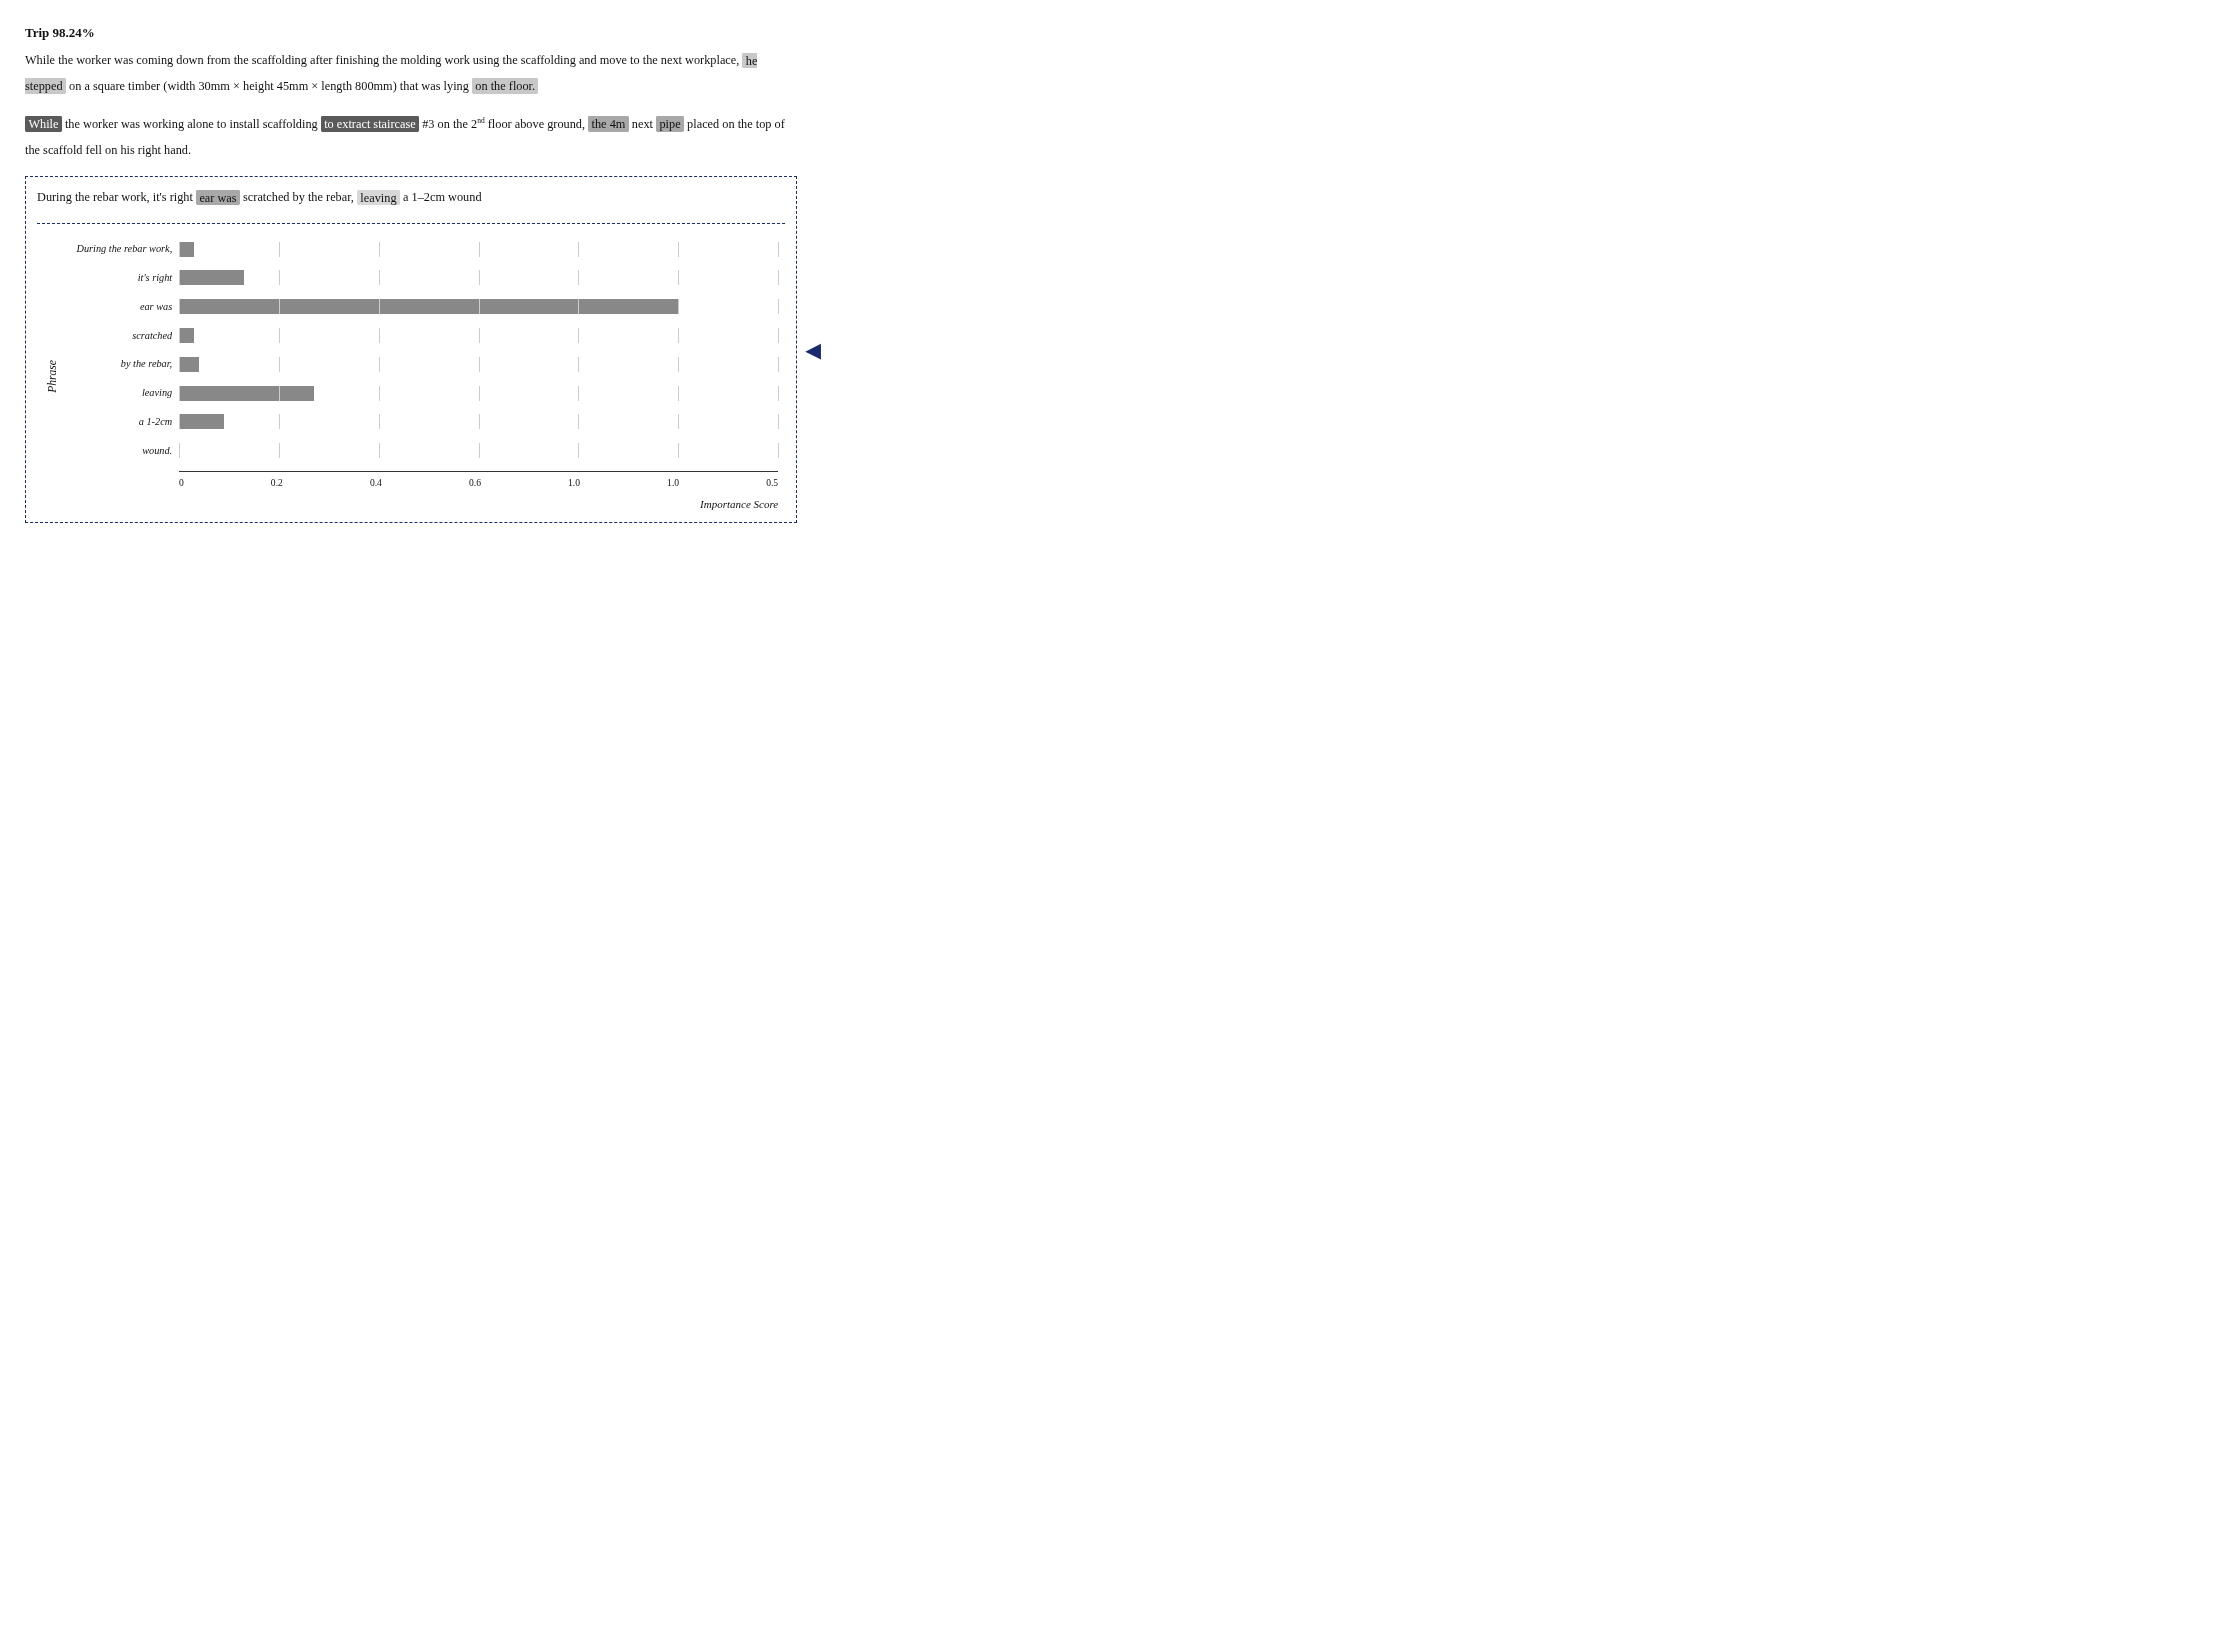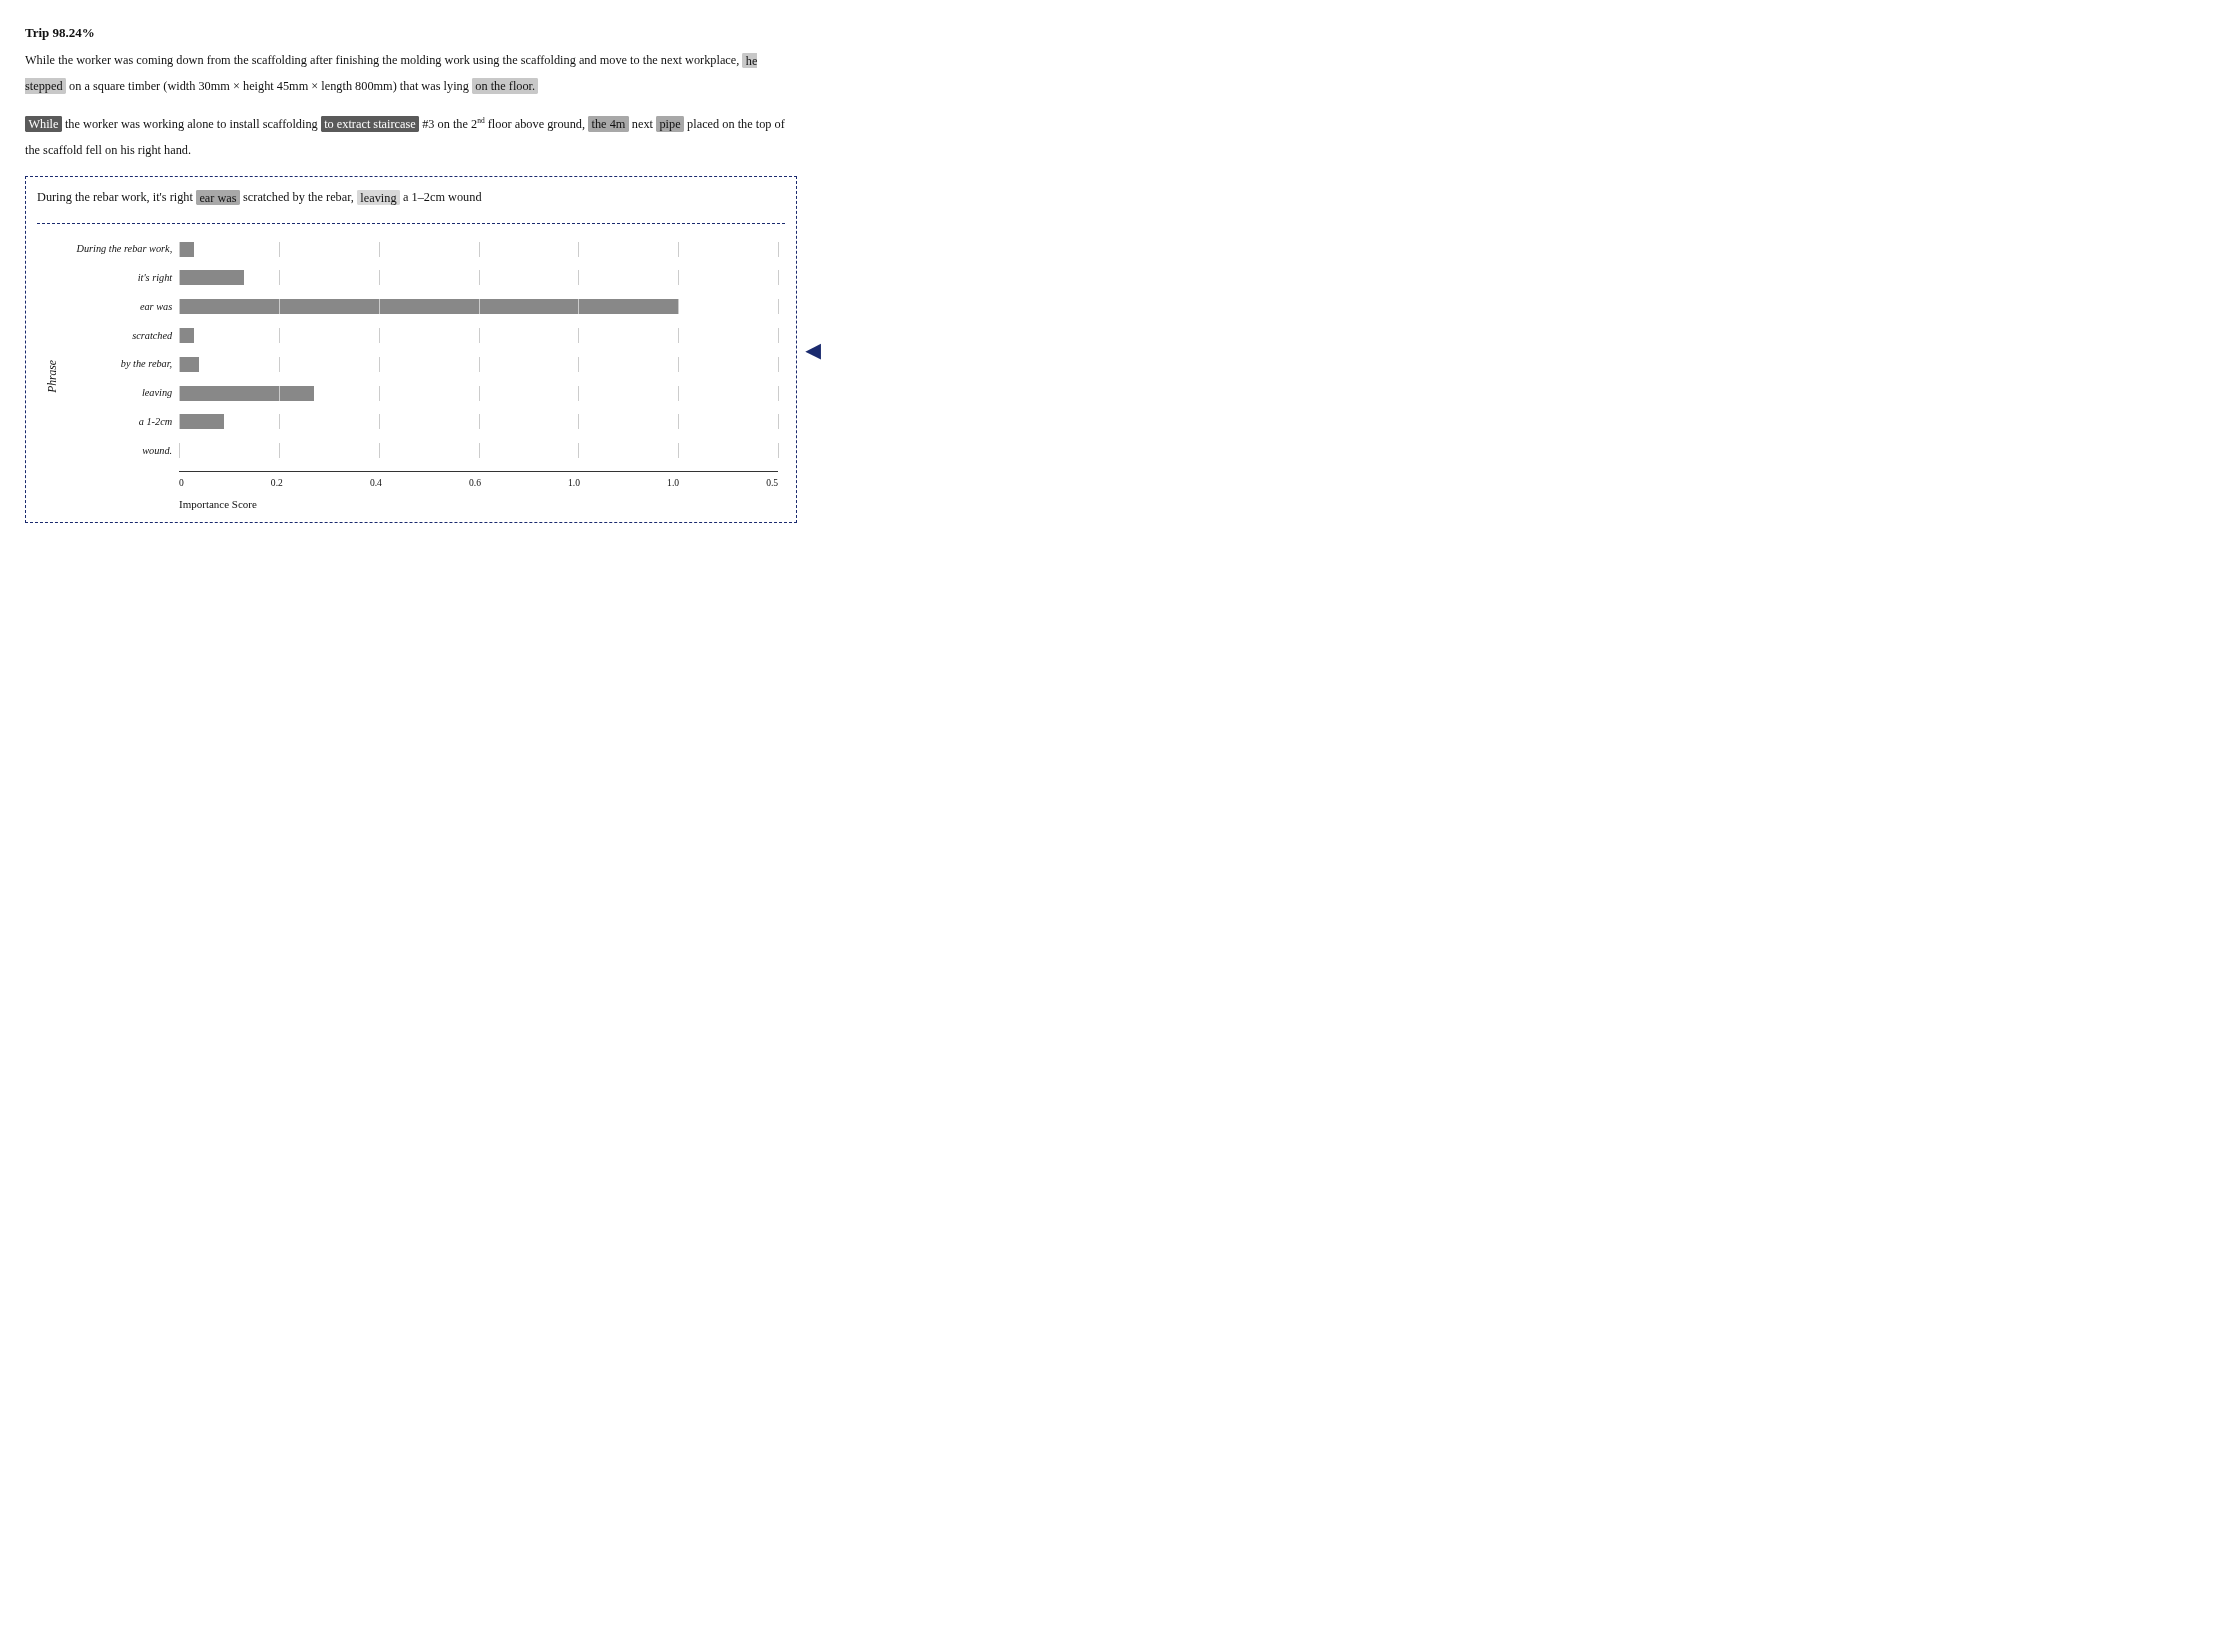--- a/index.html
+++ b/index.html
@@ -129,23 +129,24 @@
       margin-bottom: 2.7px;
     }
 
     .x-ticks {
       display: flex;
       justify-content: space-between;
       font-size: 9.6px;
     }
 
     .x-axis-label {
-      text-align: left;
+      text-align: right;
       font-size: 11px;
       margin-top: 4.1px;
+      font-style: italic;
     }
 
     .grid-lines {
       position: absolute;
       top: 0;
       left: 0;
       right: 0;
       bottom: 0;
       display: flex;
       pointer-events: none;

